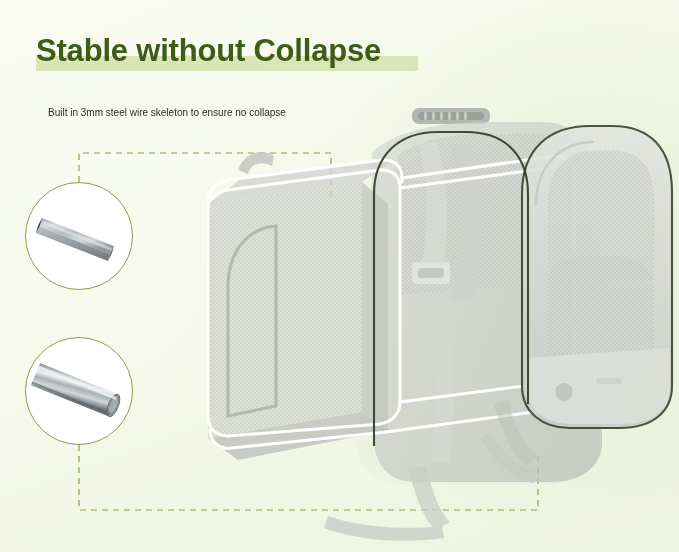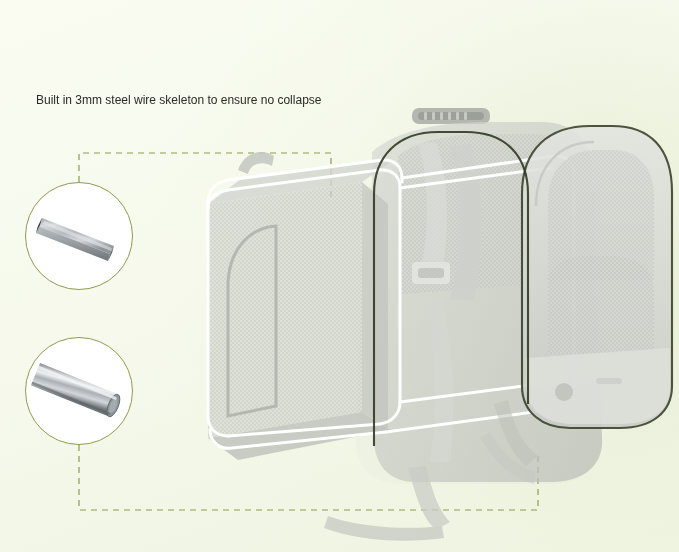--- a/index.html
+++ b/index.html
@@ -21,22 +21,22 @@
   .title-band{
     position:absolute;left:0;top:22px;width:382px;height:15px;
     background:#d9e5b6;border-radius:1px;
   }
   .title{
     position:relative;margin:0;
     font-size:31px;line-height:34px;font-weight:bold;
     color:#3d5c18;letter-spacing:-0.2px;white-space:nowrap;
   }
   .subtitle{
-    position:absolute;left:36px;top:88px;width:340px;margin:0;
-    font-size:12px;line-height:25px;color:#2b2b26;font-weight:normal;
+    position:absolute;left:36px;top:88px;width:340px;margin:12px;
+    font-size:10px;line-height:25px;color:#2b2b26;font-weight:normal;
   }
 
   
   .dash-svg{position:absolute;left:0;top:0;width:679px;height:552px;pointer-events:none;}
 
   
   .callout{
     position:absolute;width:108px;height:108px;border-radius:50%;
     background:#ffffff;border:1.3px solid #8e9b4e;
     box-sizing:border-box;overflow:hidden;
@@ -47,20 +47,24 @@
 
   
   .product{position:absolute;left:150px;top:86px;width:529px;height:466px;}
   .product svg{display:block;width:529px;height:466px;}
 </style>
 </head>
 <body>
 
 <div id="stage">
 
+  <div class="title-wrap">
+    <div class="title-band"></div>
+    <h1 class="title">Stable without Collapse</h1>
+  </div>
   <p class="subtitle">Built in 3mm steel wire skeleton to ensure no collapse</p>
 
   <svg class="dash-svg" viewBox="0 0 679 552">
     <polyline points="79,182 79,153 331,153 331,201" fill="none" stroke="#8e9b4e" stroke-width="1.2" stroke-dasharray="6 5"></polyline>
     <polyline points="79,445 79,510 538,510 538,452" fill="none" stroke="#8e9b4e" stroke-width="1.2" stroke-dasharray="6 5"></polyline>
   </svg>
 
   <div class="callout" id="callout-flat">
     <svg viewBox="0 0 108 108">
       <defs>

